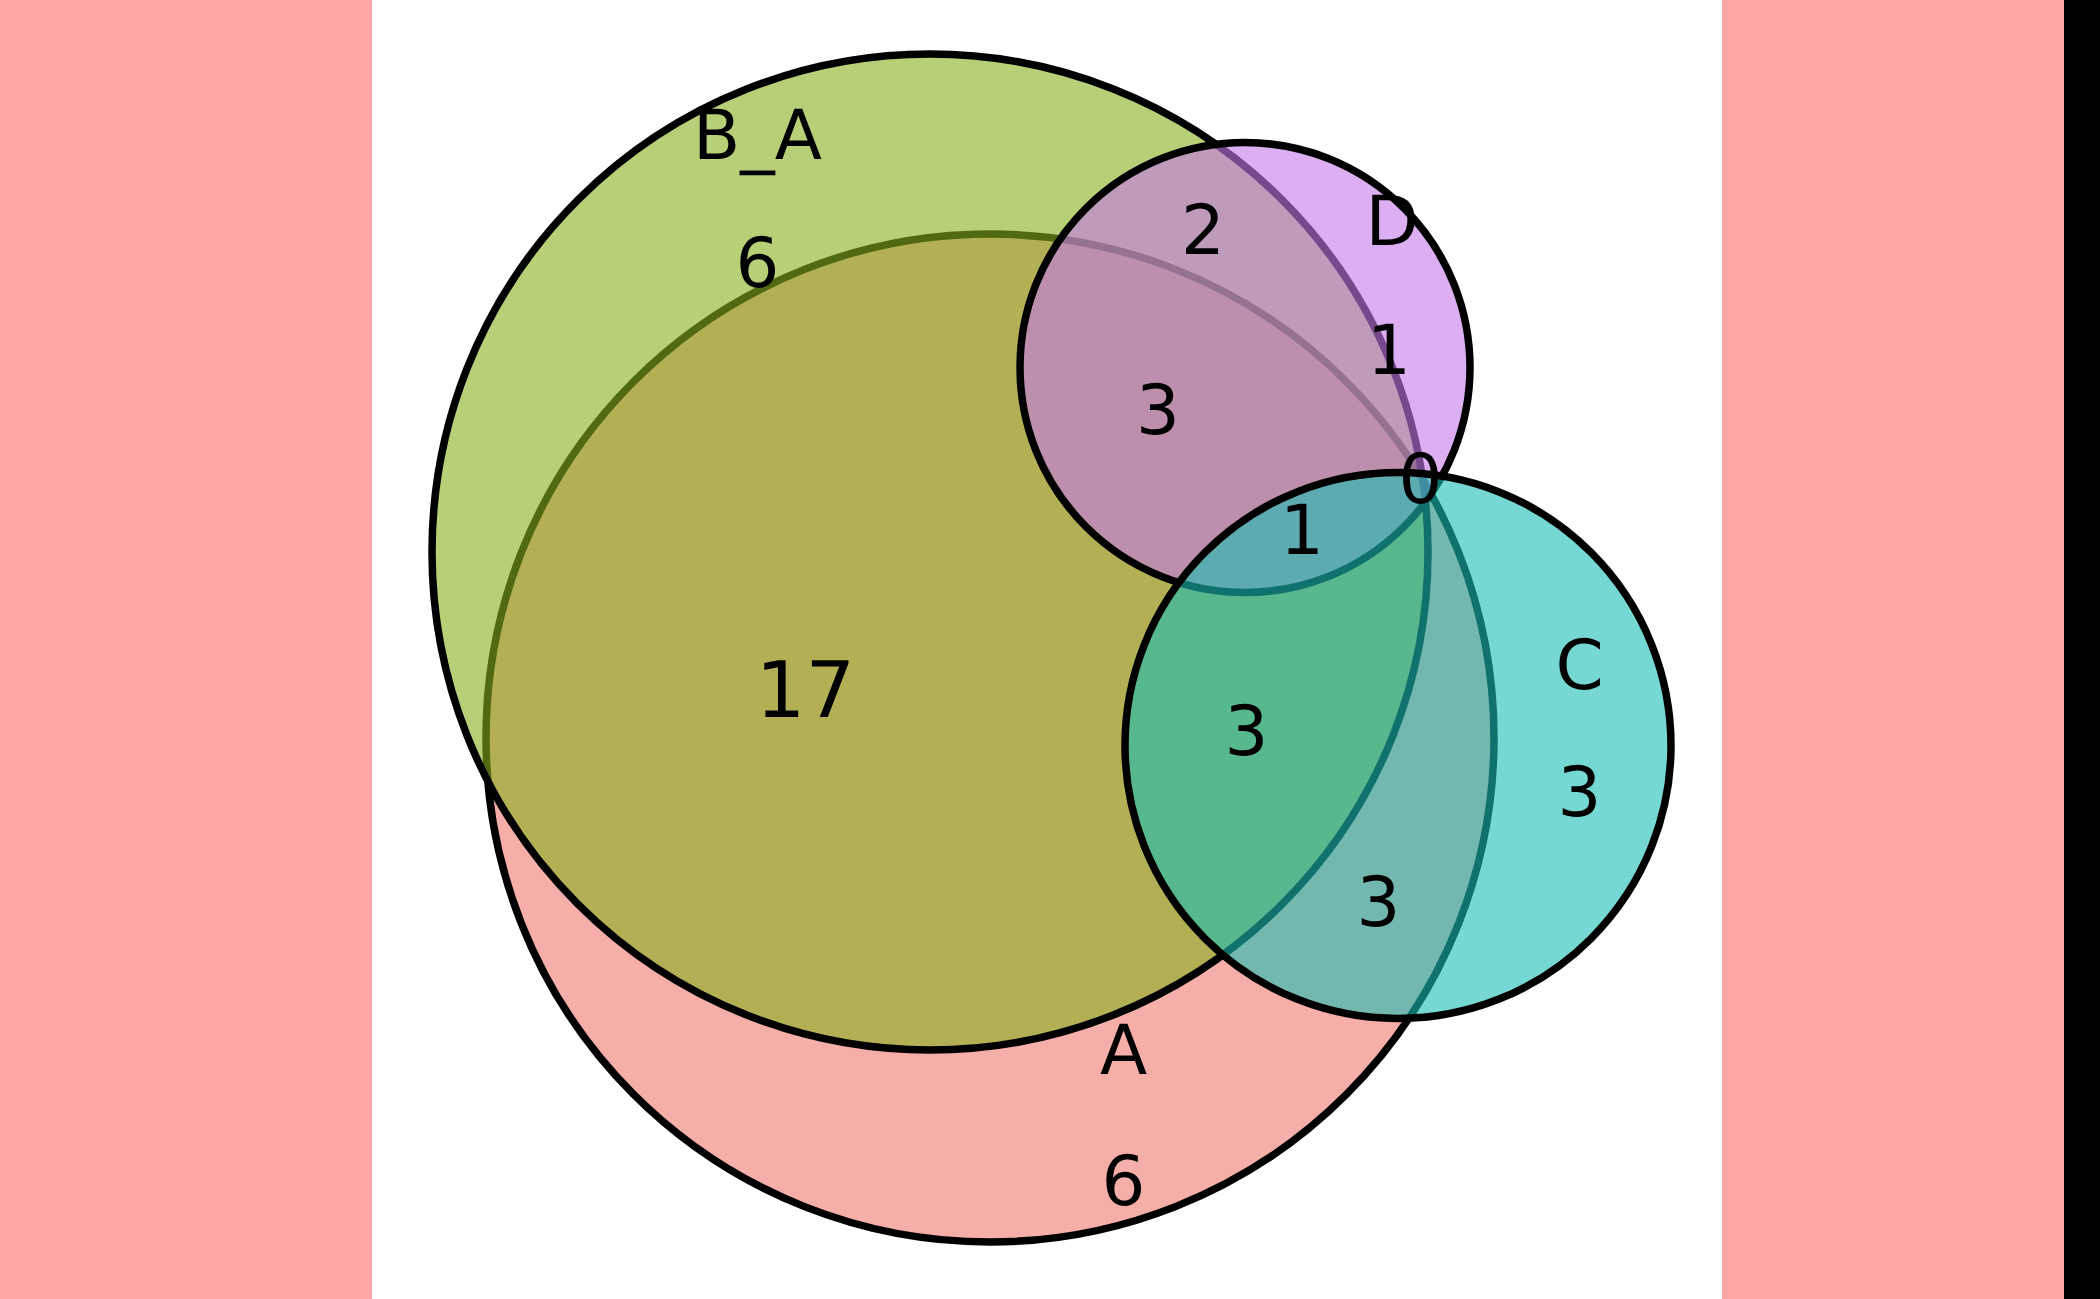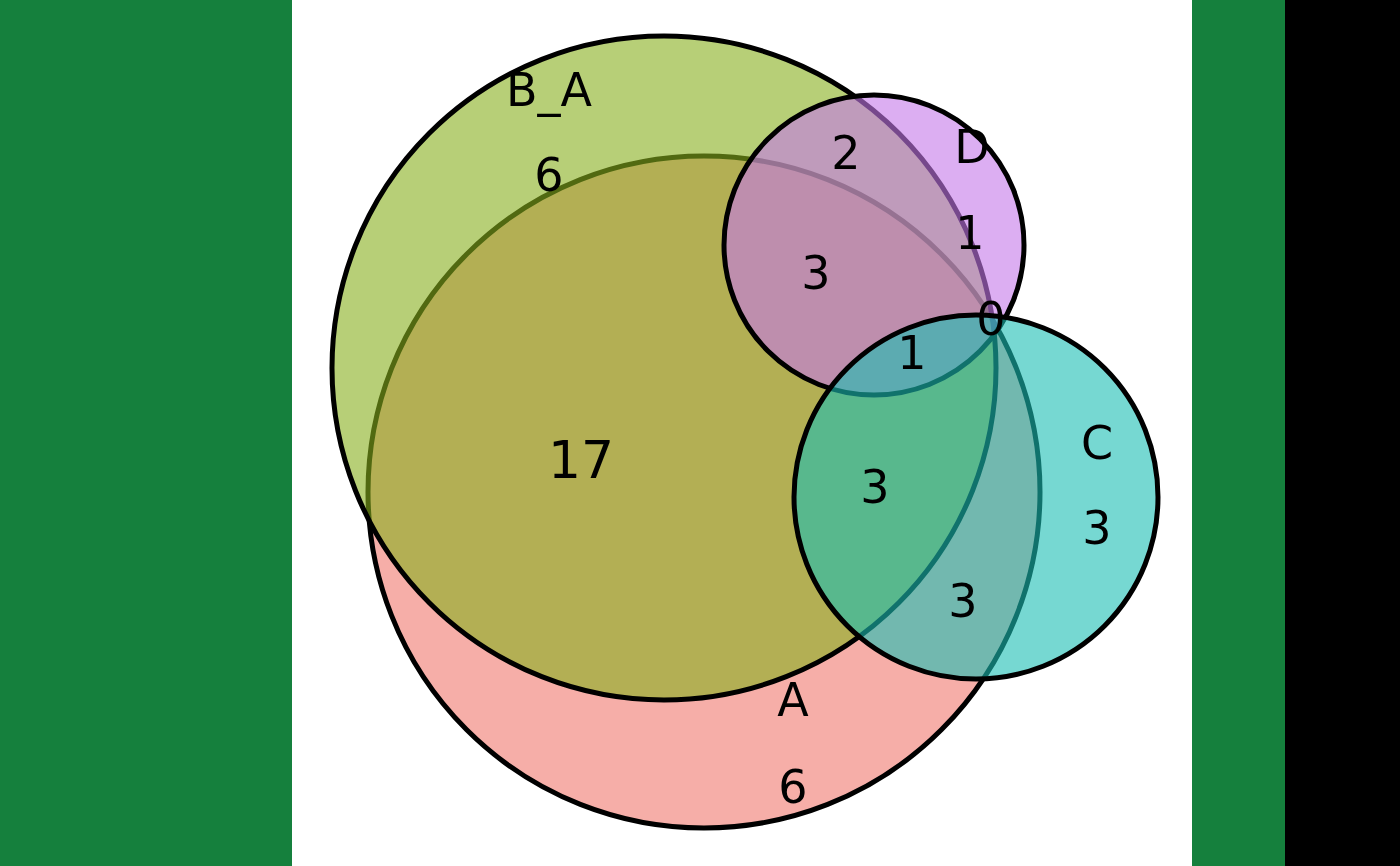--- a/index.html
+++ b/index.html
@@ -3,25 +3,24 @@
 <meta charset="utf-8">
 <style>
   html, body {
     margin: 0;
     padding: 0;
     background: #000000;
     font-family: "DejaVu Sans", "Liberation Sans", sans-serif;
   }
   .stage {
     position: relative;
-    width: 1241px;
+    width: 1376px;
     height: 866px;
-    background: #15803d;
+    background: #fca5a5;
     overflow: hidden;
-    padding-left: 44px;
   }
   svg { display: block; }
   .venn-label {
     font-family: "DejaVu Sans", "Liberation Sans", sans-serif;
     font-size: 46px;
     fill: #000000;
   }
   .venn-label.big { font-size: 52px; }
 </style>
 </head>

